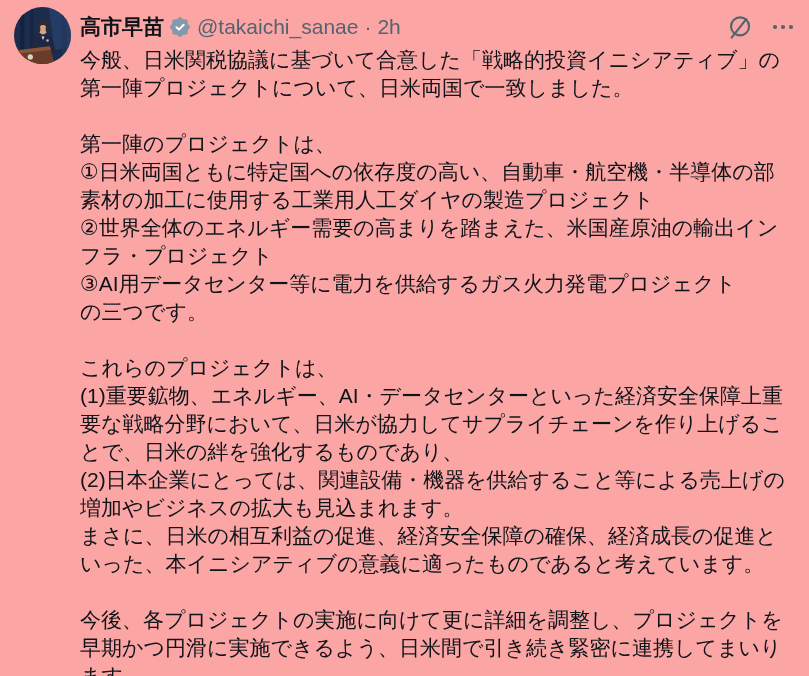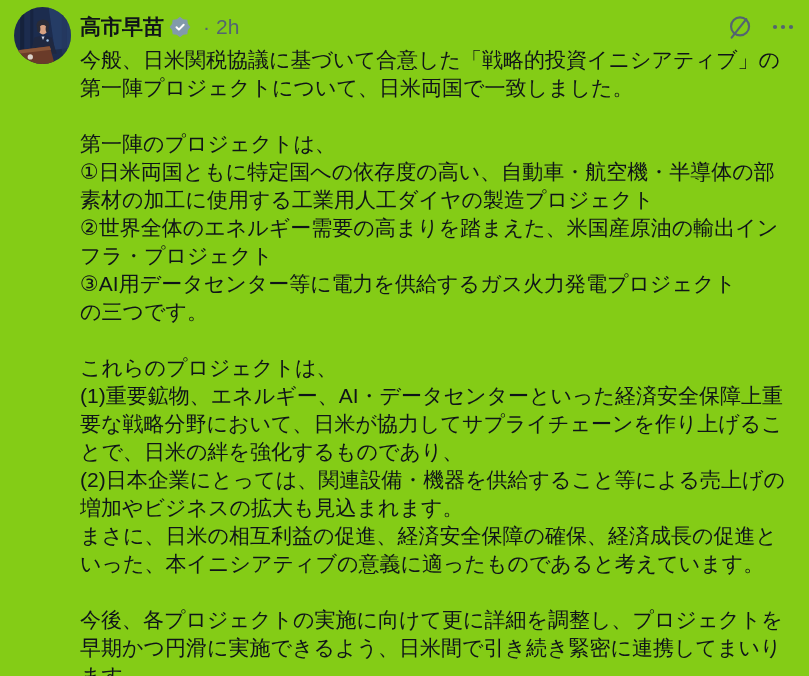--- a/index.html
+++ b/index.html
@@ -8,21 +8,21 @@
     width: 809px;
     height: 676px;
     overflow: hidden;
     background: #ffffff;
     font-family: "Liberation Sans", "DejaVu Sans", sans-serif;
   }
   .tweet {
     position: relative;
     width: 809px;
     height: 676px;
-    background: #84cc16;
+    background: #fca5a5;
     box-sizing: border-box;
     padding: 12px 14px 0 80px;
   }
   .avatar {
     position: absolute;
     left: 14px;
     top: 7px;
     width: 57px;
     height: 57px;
     border-radius: 50%;
@@ -112,20 +112,21 @@
 
   <div class="content">
     <div class="header">
       <span class="name">高市早苗</span>
       <span class="badge">
         <svg width="22" height="22" viewBox="0 0 24 24" xmlns="http://www.w3.org/2000/svg">
           <polygon points="23.3,12 20.59,15.56 19.99,19.99 15.56,20.59 12,23.3 8.44,20.59 4.01,19.99 3.41,15.56 0.7,12 3.41,8.44 4.01,4.01 8.44,3.41 12,0.7 15.56,3.41 19.99,4.01 20.59,8.44" fill="#829aab"></polygon>
           <path d="M8.2 12.3 L10.8 14.9 L16.0 9.5" fill="none" stroke-width="2.2" stroke-linecap="round" stroke-linejoin="round" stroke="#ffffff"></path>
         </svg>
       </span>
+      <span class="handle">@takaichi_sanae</span>
       <span class="sep">·</span>
       <span class="time">2h</span>
     </div>
 
     <div class="header-actions">
       <span class="icon-btn">
         <svg width="27" height="27" viewBox="0 0 24 24" xmlns="http://www.w3.org/2000/svg">
           <circle cx="12.5" cy="11" r="8" fill="none" stroke-width="1.9" stroke="#536471"></circle>
           <line x1="18" y1="4.5" x2="5" y2="21" stroke-width="1.9" stroke-linecap="round" stroke="#536471"></line>
         </svg>

